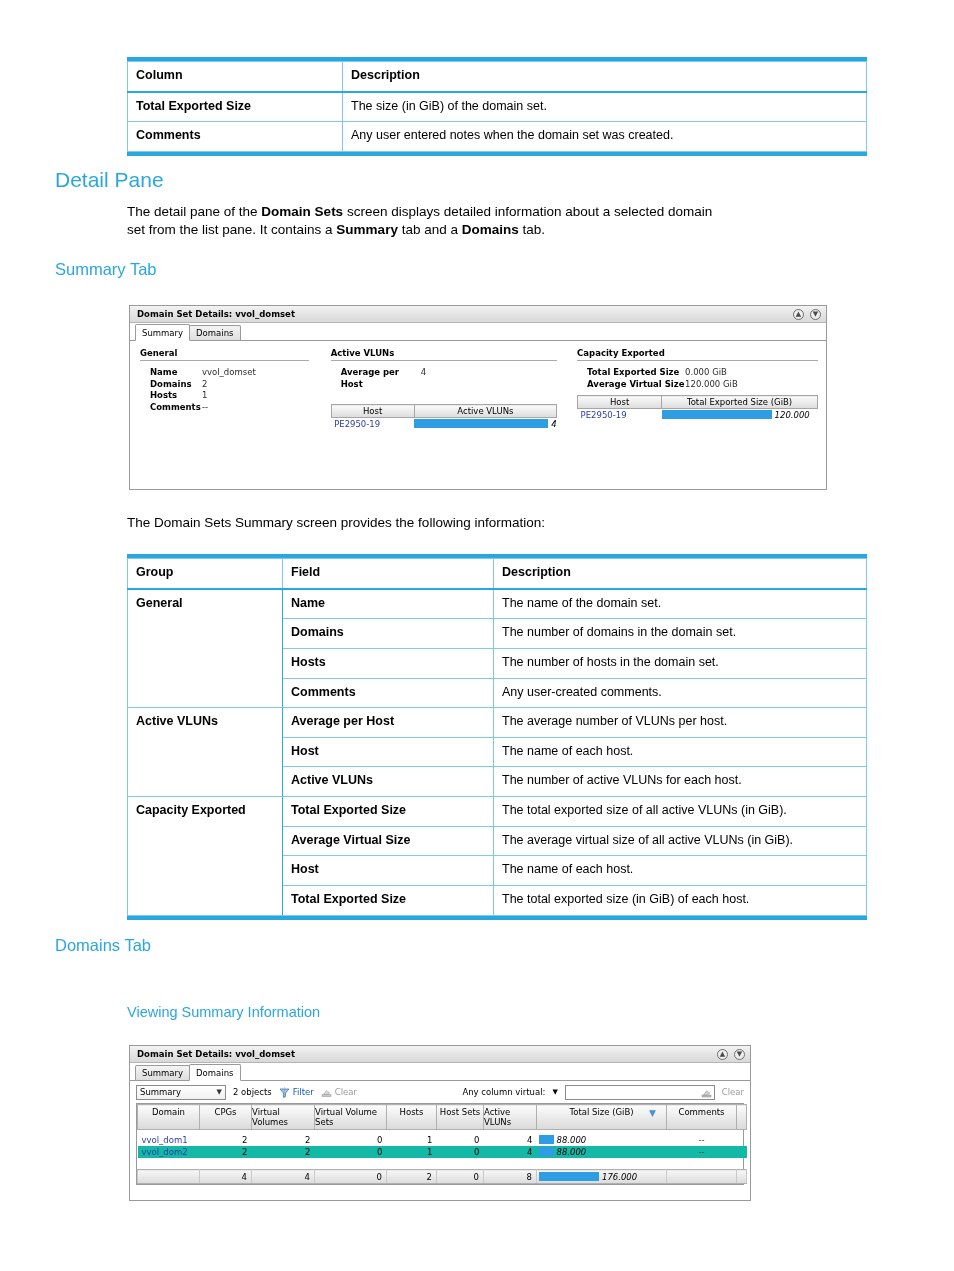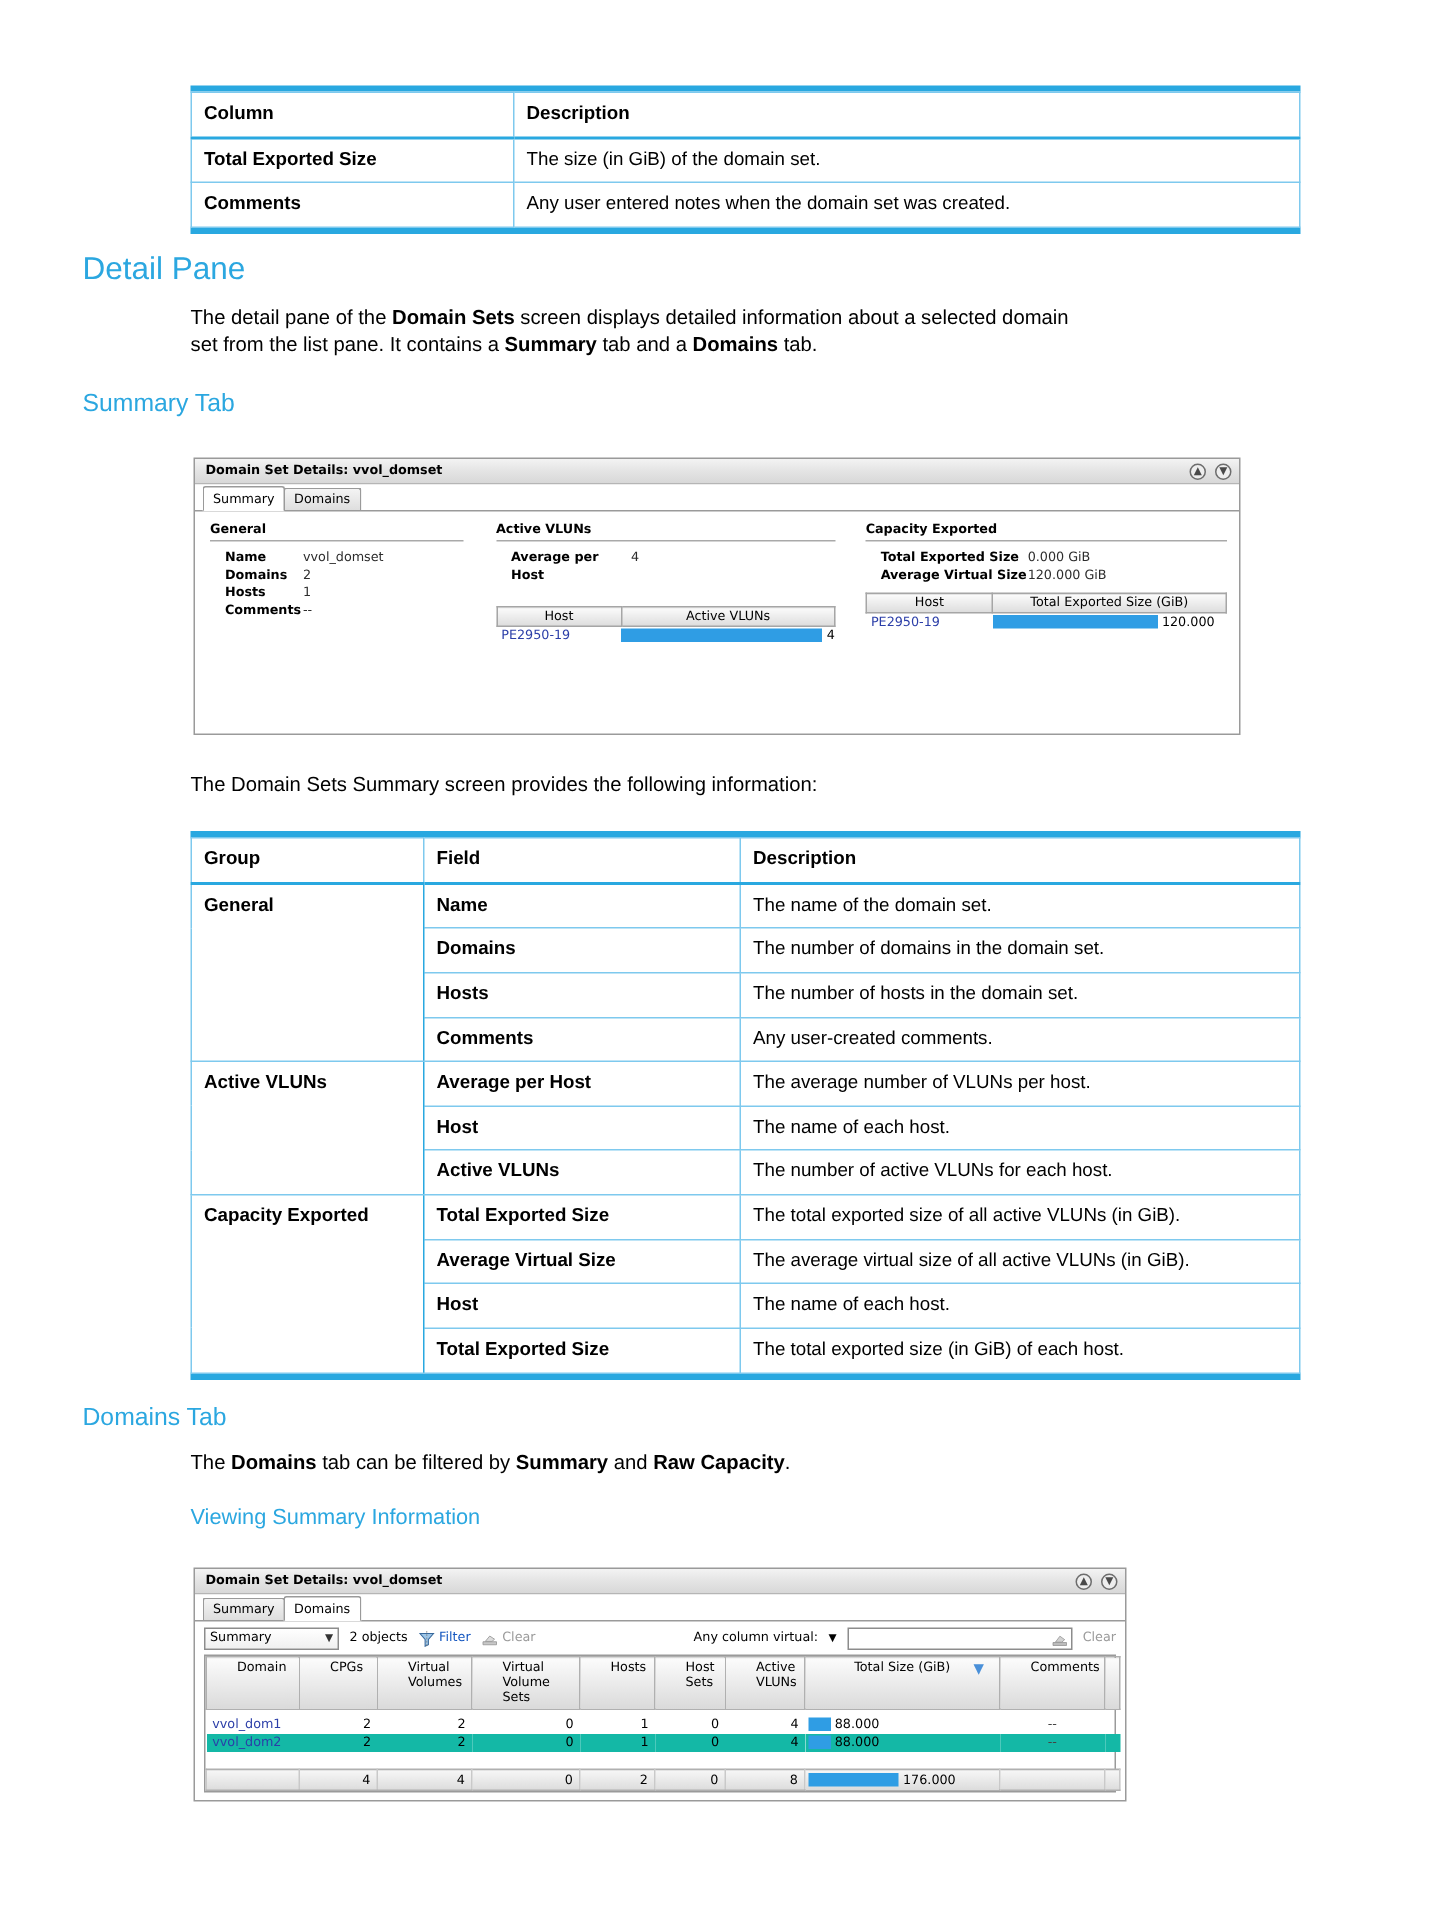--- a/index.html
+++ b/index.html
@@ -169,21 +169,21 @@
     height: 13px;
     padding: 0 2px;
   }
   .minitable td {
     font-size: 8.5px;
     height: 12px;
     padding: 0 3px;
     color: #2b3ea8;
     border: none;
   }
-  .bar-cell { position: relative; padding: 0 !important; }
+  .bar-cell { position: relative; padding: 0 !important; font-style: italic; }
   .bar-wrap {
     position: relative;
     height: 9px;
     display: flex;
     align-items: center;
   }
   .bar {
     background: #2f9de4;
     height: 9px;
   }
@@ -229,21 +229,21 @@
 
   
   .grid { width: 100%; border-collapse: collapse; table-layout: fixed; }
   .grid th {
     background: linear-gradient(to bottom,#fcfcfc,#dadada);
     border: 1px solid #b0b0b0;
     font-weight: normal;
     font-size: 8.5px;
     height: 25px;
     vertical-align: top;
-    padding: 2px 20px;
+    padding: 2px 0;
     text-align: center;
     position: relative;
     margin-top: 40px;
   }
   .grid th.lft { text-align: left; }
   .grid td {
     font-size: 8.5px;
     height: 12px;
     padding: 0 4px;
     border: none;
@@ -457,21 +457,20 @@
         <td class="bold">Total Exported Size</td>
         <td>The total exported size (in GiB) of each host.</td>
       </tr>
     </tbody>
       </table>
     <div class="botline"></div>
   </div>
 
   <h2 class="subsection" style="top:936px;">Domains Tab</h2>
 
-  <p class="body" style="top:966px;"><span>The </span><b>Domains</b><span> tab can be filtered by </span><b>Summary</b><span> and </span><b>Raw Capacity</b><span>.</span></p>
 
   <h3 class="subsubsection" style="top:1004px;">Viewing Summary Information</h3>
 
   <div class="app" style="left:129px; top:1045px; width:622px; height:156px;">
     <div class="app-titlebar">
       <span>Domain Set Details: vvol_domset</span>
       <span class="spacer"></span>
       <span class="title-icons">
         <span class="circ-icon">▲</span>
         <span class="circ-icon">▼</span>

